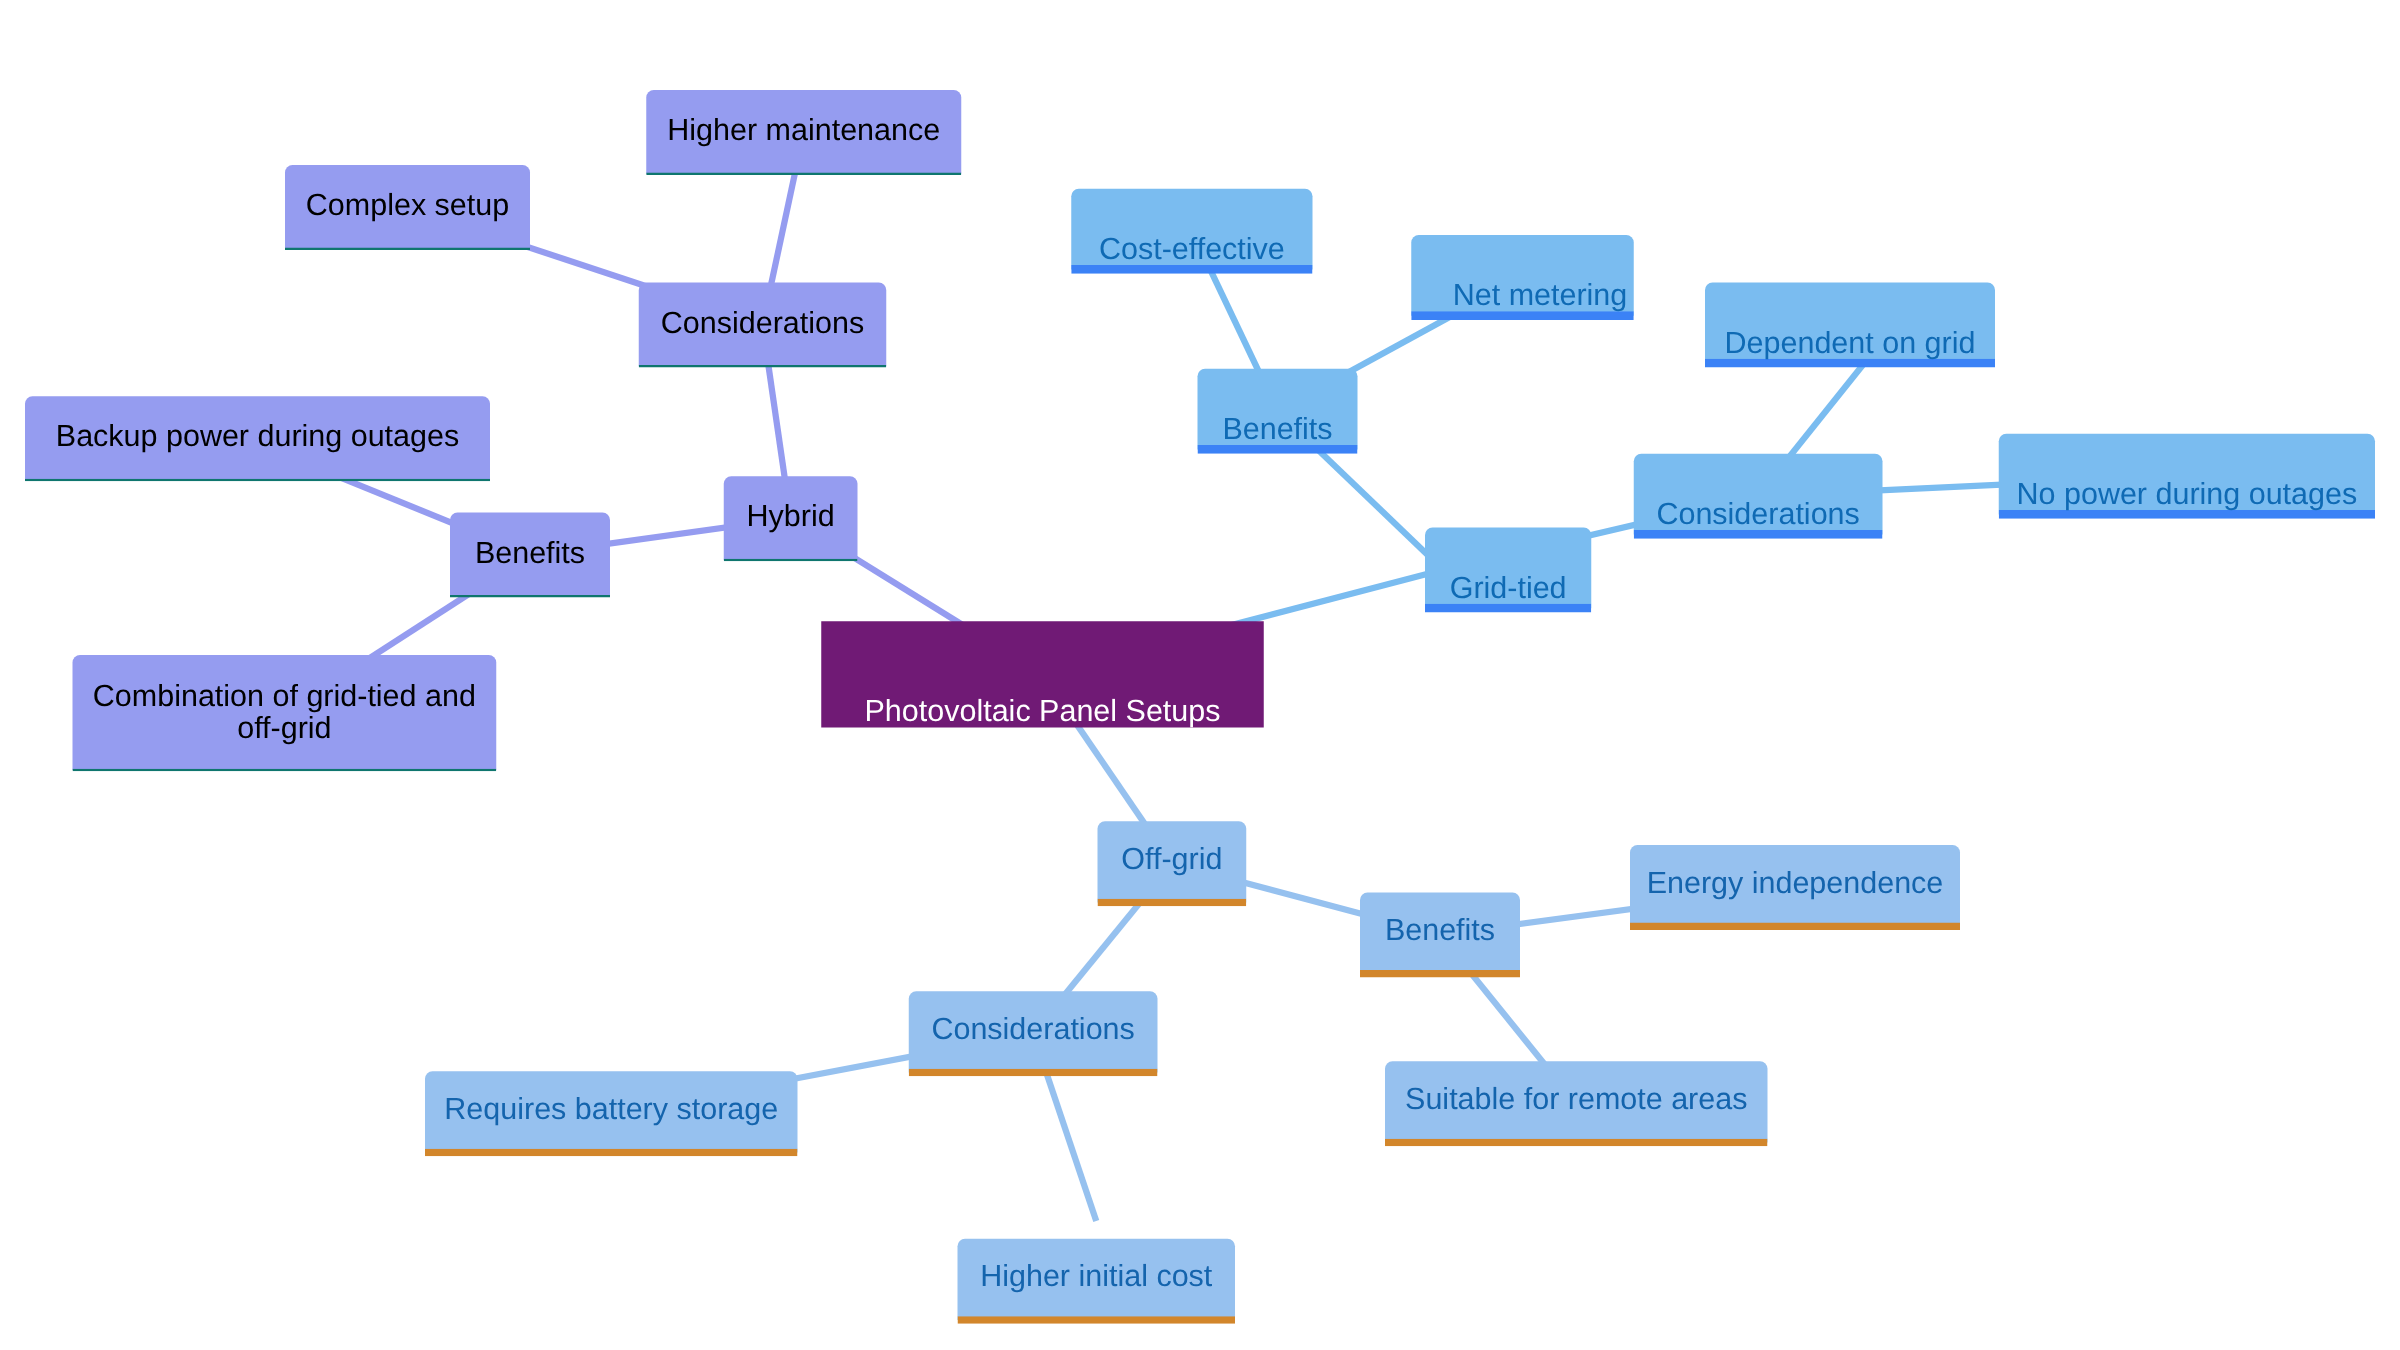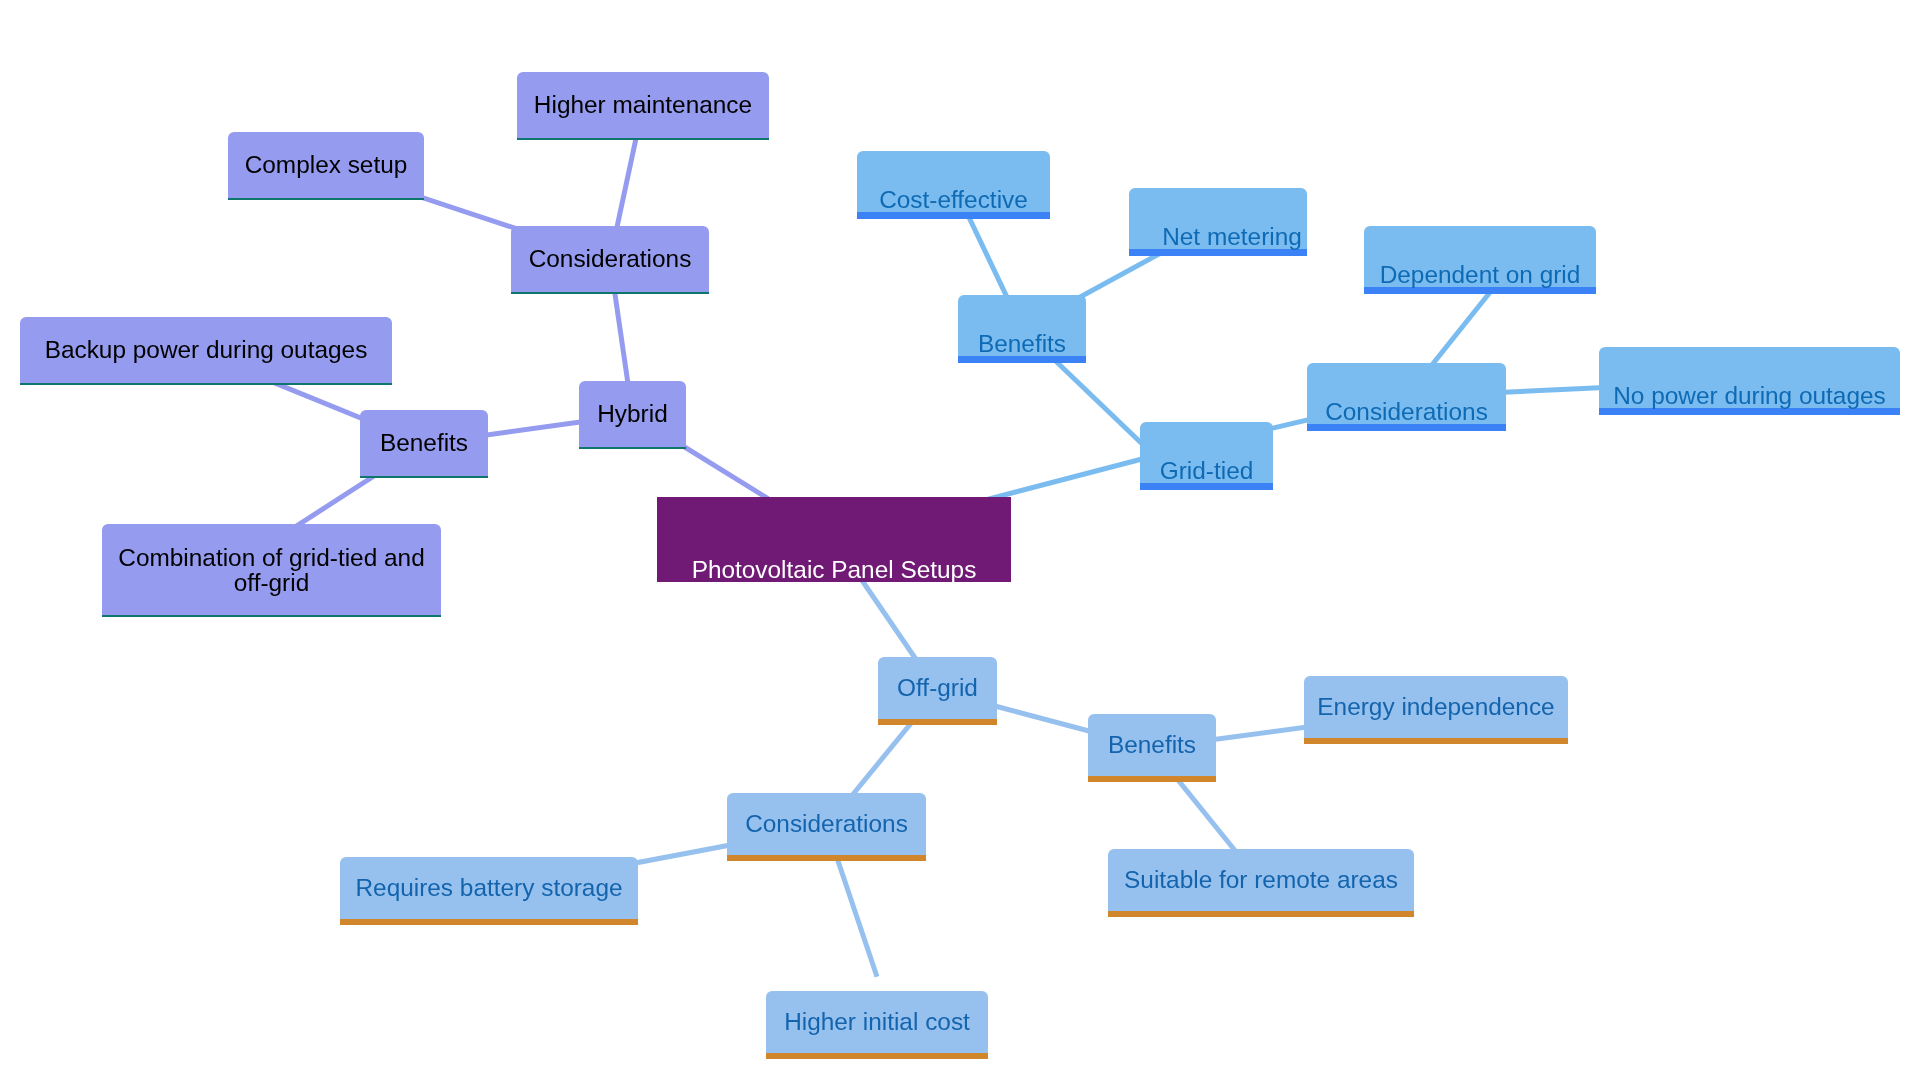--- a/index.html
+++ b/index.html
@@ -96,21 +96,21 @@
       </div>
     <div class="node t-hybrid" style="left: 579px; top: 381px; width: 107px; height: 67.5px;">
         <span class="lbl">Hybrid</span>
       </div>
     <div class="node t-hybrid" style="left: 360px; top: 410px; width: 128px; height: 67.5px;">
         <span class="lbl">Benefits</span>
       </div>
     <div class="node t-hybrid" style="left: 20px; top: 317px; width: 372px; height: 67.5px;">
         <span class="lbl">Backup power during outages</span>
       </div>
-    <div class="node t-hybrid" style="left: 58px; top: 524px; width: 339px; height: 93px; margin-left: 44px;">
+    <div class="node t-hybrid" style="left: 58px; top: 524px; width: 339px; height: 93px;">
         <span class="lbl">Combination of grid-tied and off-grid</span>
       </div>
     <div class="node t-hybrid" style="left: 511px; top: 226px; width: 198px; height: 67.5px;">
         <span class="lbl">Considerations</span>
       </div>
     <div class="node t-hybrid" style="left: 228px; top: 132px; width: 196px; height: 67.5px;">
         <span class="lbl">Complex setup</span>
       </div>
     <div class="node t-hybrid" style="left: 517px; top: 72px; width: 252px; height: 67.5px;">
         <span class="lbl">Higher maintenance</span>

